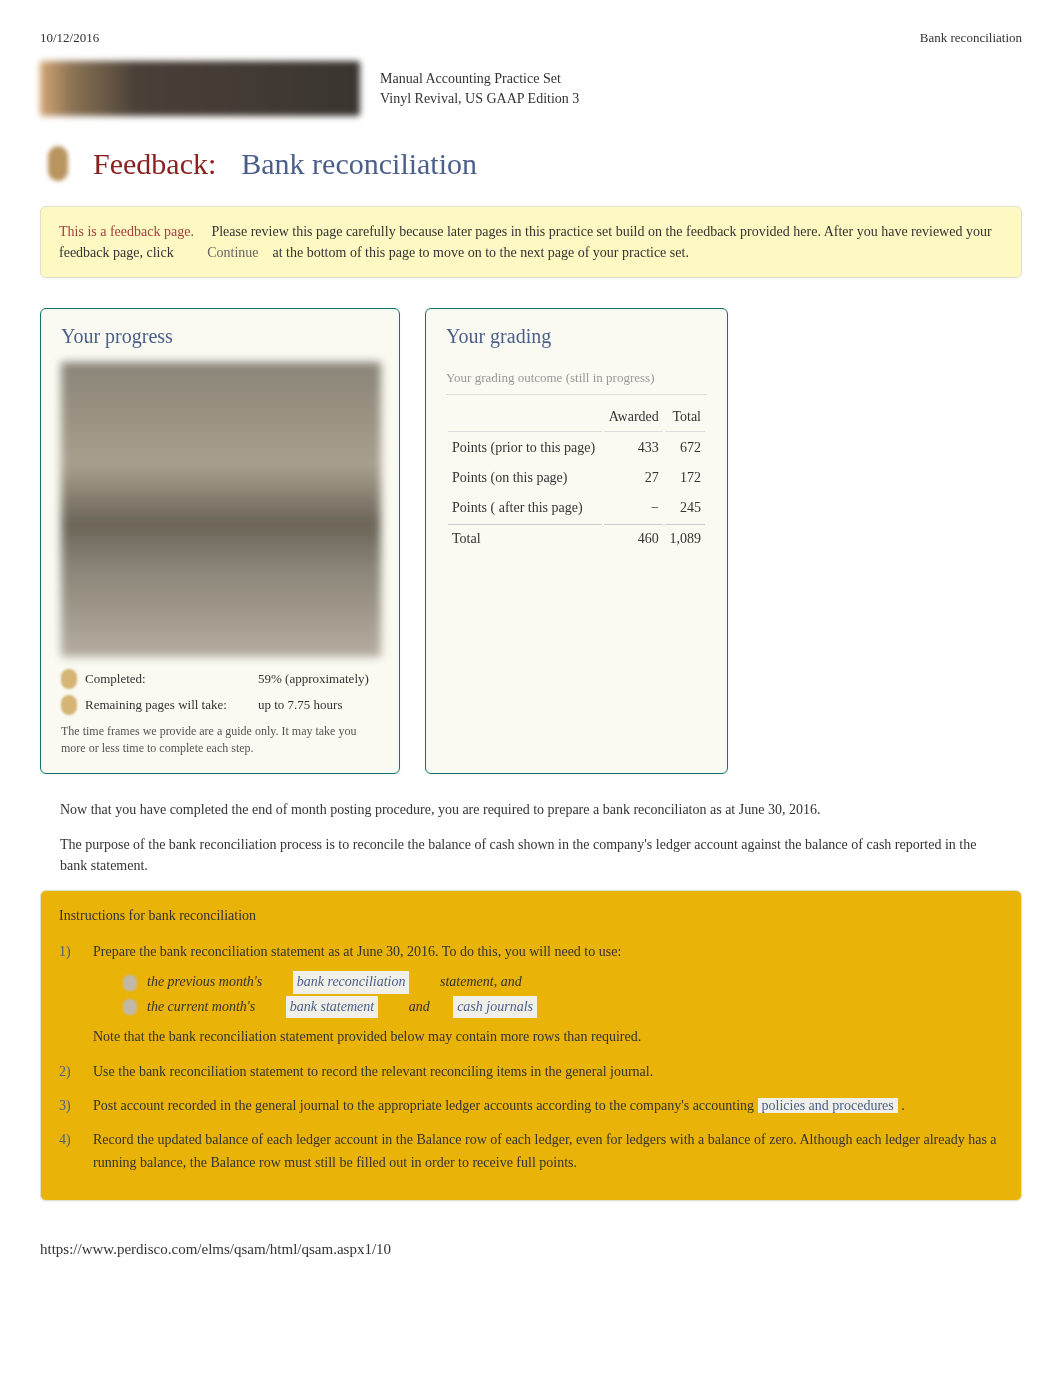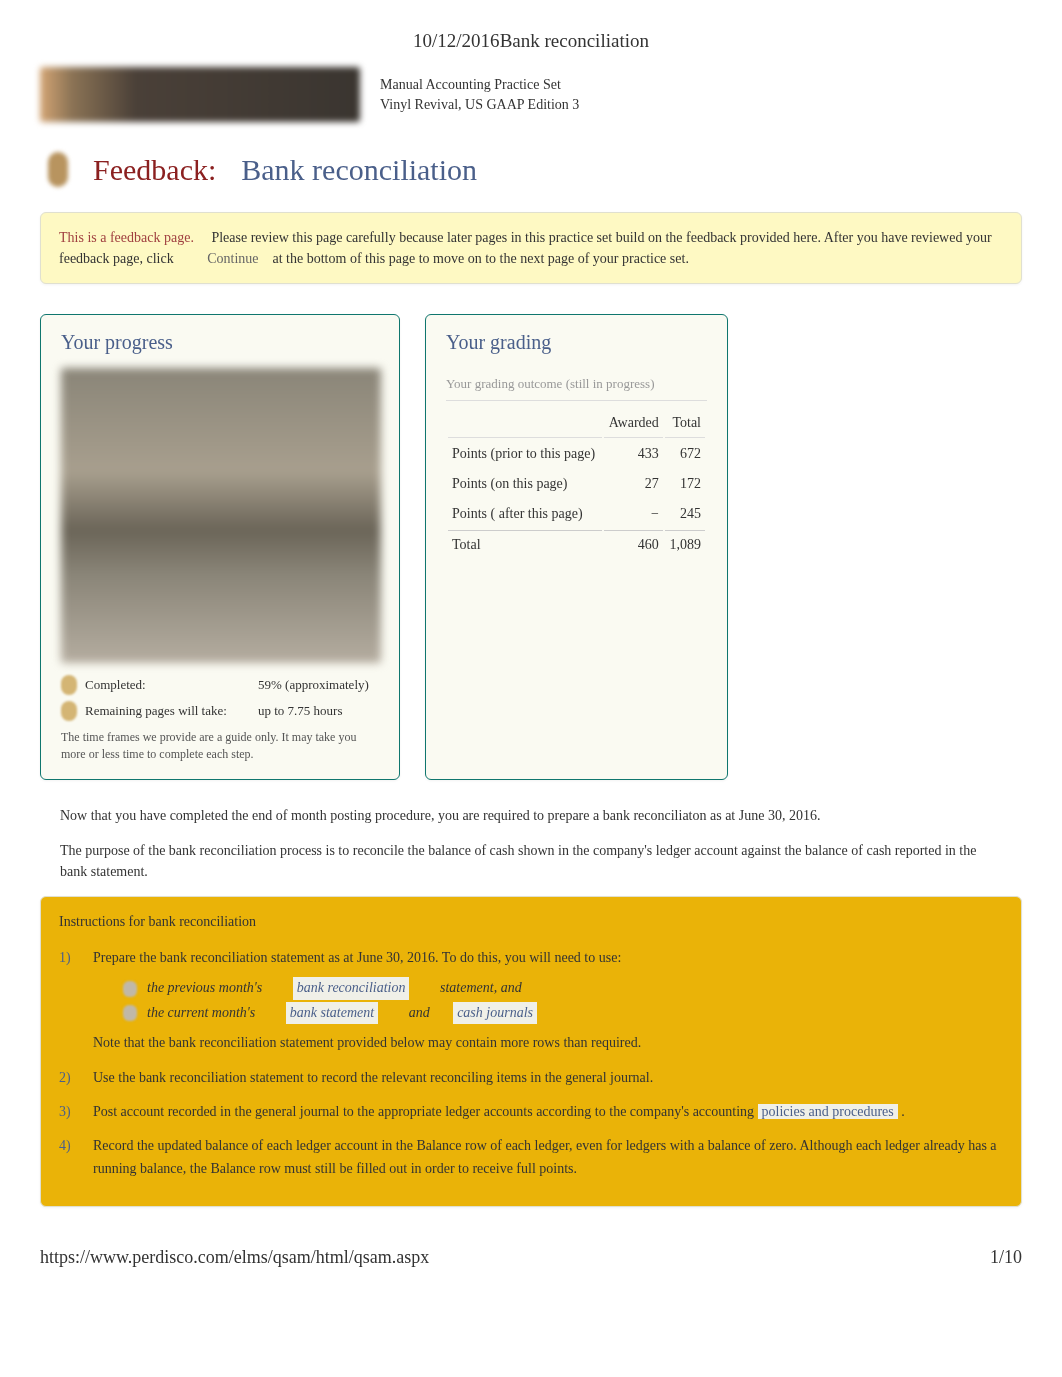--- a/index.html
+++ b/index.html
@@ -9,22 +9,22 @@
     }
     body {
       font-family: Georgia, 'Times New Roman', serif;
       background: #fff;
       color: #333;
       width: 1062px;
       padding: 30px 40px;
     }
     .header-row {
       display: flex;
-      justify-content: center;
-      font-size: 19px;
+      justify-content: space-between;
+      font-size: 13px;
       margin-bottom: 15px;
     }
     .logo-section {
       display: flex;
       align-items: center;
       gap: 20px;
       margin-bottom: 30px;
     }
     .logo-image {
       width: 320px;
@@ -211,22 +211,21 @@
       border-radius: 6px;
       filter: blur(1px);
     }
     .link-style {
       color: #4a5f8a;
       background: #f0f0e8;
       padding: 0 4px;
     }
     .footer {
       display: flex;
-      justify-content: space-between;
-      font-size: 18px;
+      font-size: 15px;
       margin-top: 40px;
     }
   </style>
 </head>
 <body>
 
 <div class="header-row">
   <span>10/12/2016</span>
   <span>Bank reconciliation</span>
 </div>

